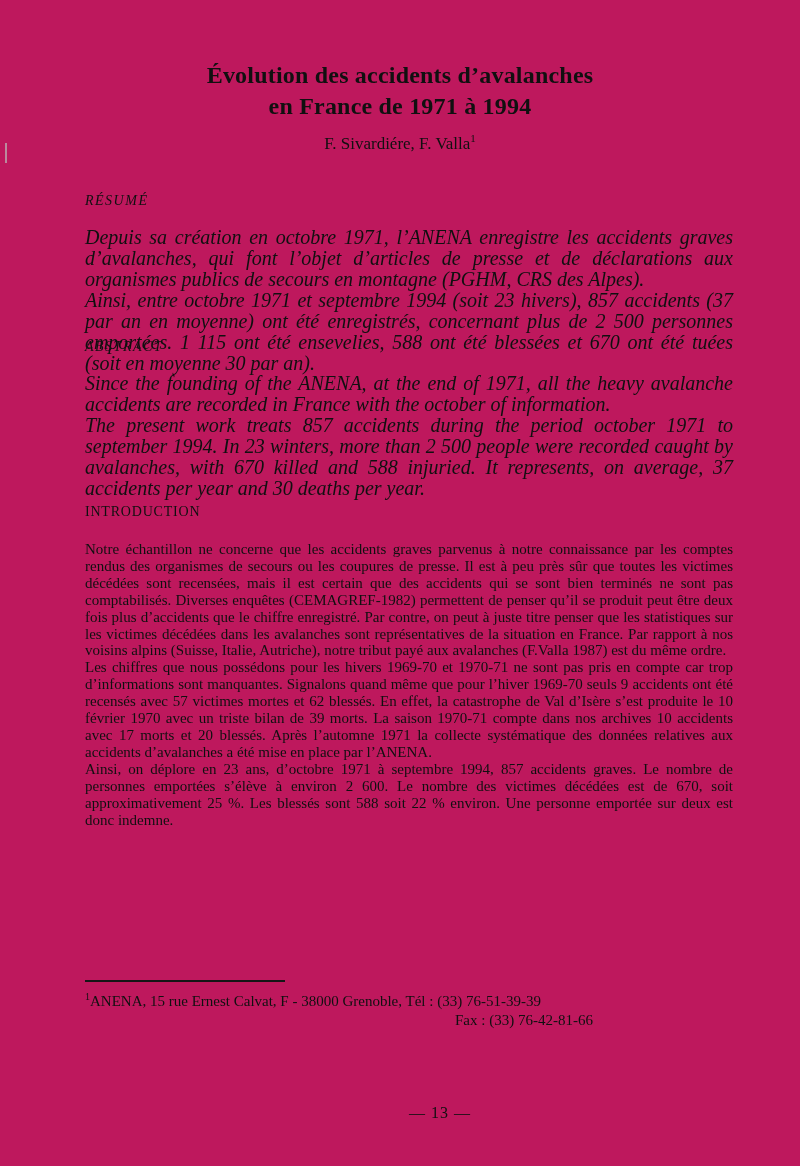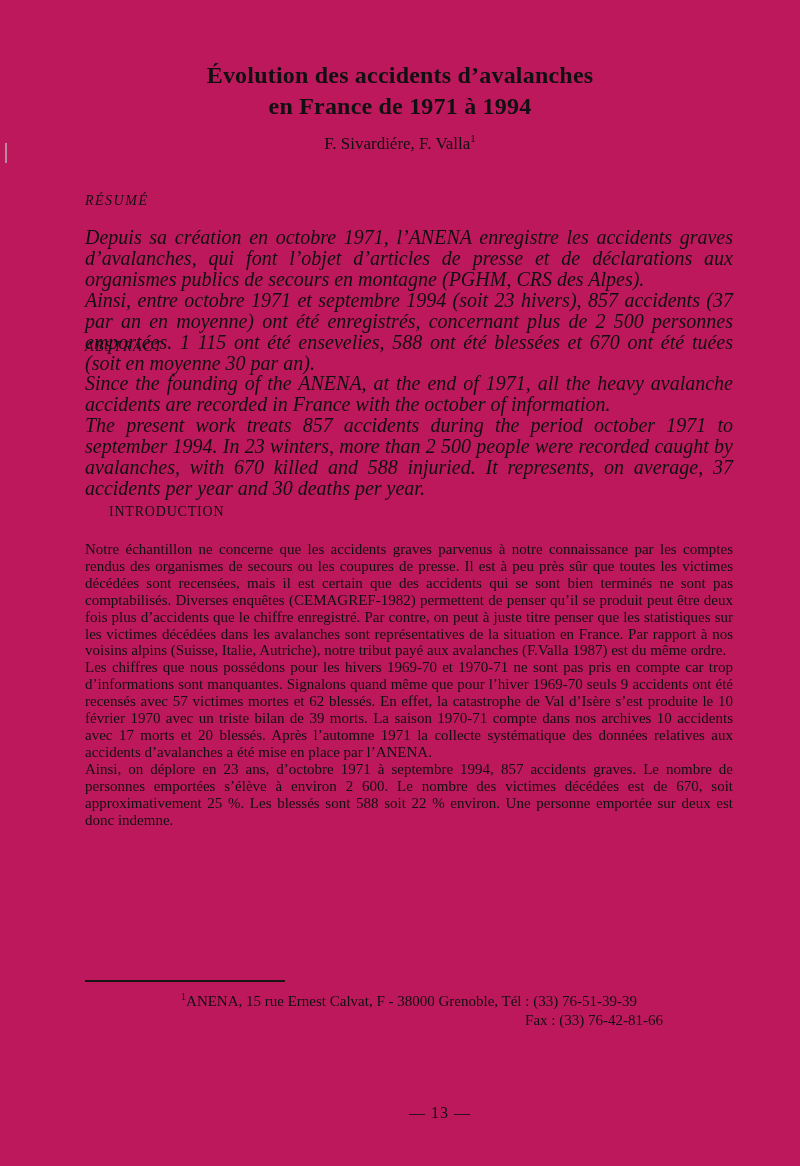--- a/index.html
+++ b/index.html
@@ -23,21 +23,21 @@
     text-align: center; font-size: 17px;
   }
   .authors sup { font-size: 11px; }
   .section-heading {
     position: absolute; left: 85px;
     font-size: 14px; font-weight: normal; letter-spacing: 1.5px;
   }
   .heading-italic { font-style: italic; }
   .resume-heading { top: 193px; }
   .abstract-heading { top: 339px; }
-  .intro-heading { top: 504px; letter-spacing: 0.8px; margin-left: 24px; }
+  .intro-heading { top: 504px; letter-spacing: 0.8px; }
   .text-block {
     position: absolute; left: 85px; width: 648px;
     text-align: justify;
   }
   .text-block p { margin: 0; }
   .italic-block {
     font-style: italic; font-size: 20px; line-height: 21px;
   }
   .resume-text { top: 227px; }
   .abstract-text { top: 373px; }
@@ -45,21 +45,21 @@
   .averages { position: absolute; top: 870px; left: 85px; width: 648px;
     font-size: 15px; line-height: 17px; }
   .averages .list-intro { margin-bottom: 2px; }
   .averages .list-item { white-space: pre-wrap; }
   .footnote-rule {
     position: absolute; top: 980px; left: 85px; width: 200px;
     border-top: 2px solid #161616; height: 0;
   }
   .footnote {
     position: absolute; top: 988px; left: 85px; width: 648px;
-    font-size: 15px; line-height: 18.5px; text-align: center;
+    font-size: 15px; line-height: 18.5px;
   }
   .footnote sup { font-size: 10px; }
   .footnote-fax { text-indent: 370px; }
   .page-number {
     position: absolute; top: 1104px; left: 0; width: 100%;
     text-align: center; font-size: 16px; letter-spacing: 1px; margin-left: 40px;
   }
   .scan-artifact {
     position: absolute; left: 5px; top: 143px; width: 2px; height: 20px;
     background: #b9b9b9; opacity: 0.7;

